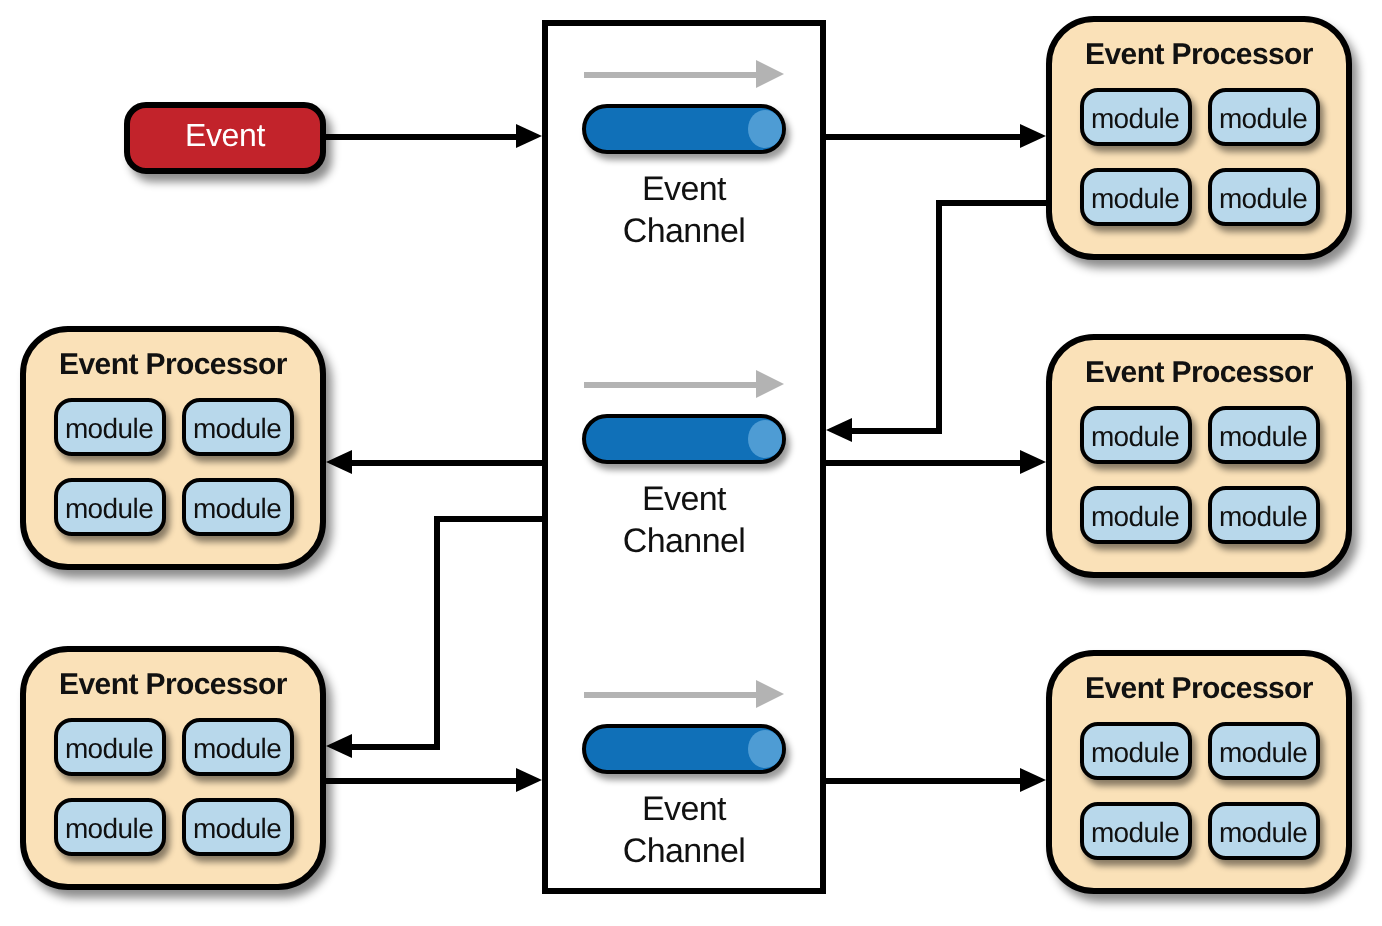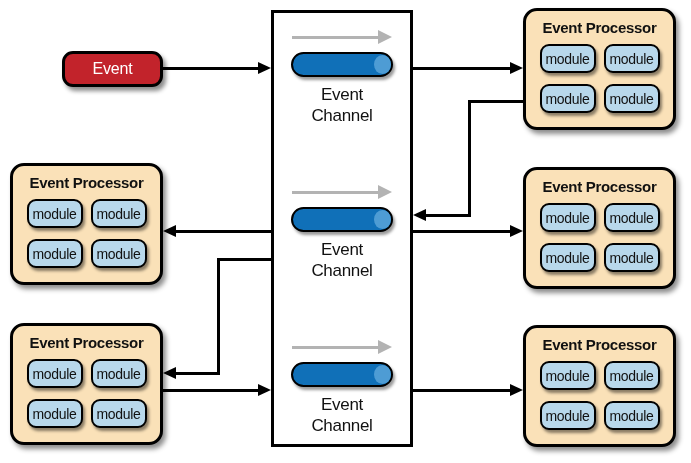--- a/index.html
+++ b/index.html
@@ -37,21 +37,21 @@
   .cylinder-cap{
     position:absolute;right:0.5px;top:0.5px;width:17px;height:19px;
     background:var(--channel-cylinder-cap,#4e9cd4);border-radius:50%;
   }
   .channel-label{margin-top:7px;text-align:center;font-size:17px;line-height:21px;letter-spacing:-0.3px;}
   .channel-label span{display:block;}
   
   .processor{
     position:absolute;width:153px;height:122px;box-sizing:border-box;
     background:var(--processor-fill,#fae1b8);
-    border:3px solid #000;border-radius:14px;
+    border:3px solid #000;border-radius:24px;
     box-shadow:3px 4px 5px rgba(0,0,0,.45);
   }
   .p-left-middle{left:10px;top:163px;}
   .p-left-bottom{left:10px;top:323px;}
   .p-right-top{left:523px;top:8px;}
   .p-right-middle{left:523px;top:167px;}
   .p-right-bottom{left:523px;top:325px;}
   .processor-title{margin-top:8px;text-align:center;font-size:15px;font-weight:700;letter-spacing:-0.3px;}
   .module-grid{
     display:grid;grid-template-columns:repeat(2,56px);gap:11px 8px;

